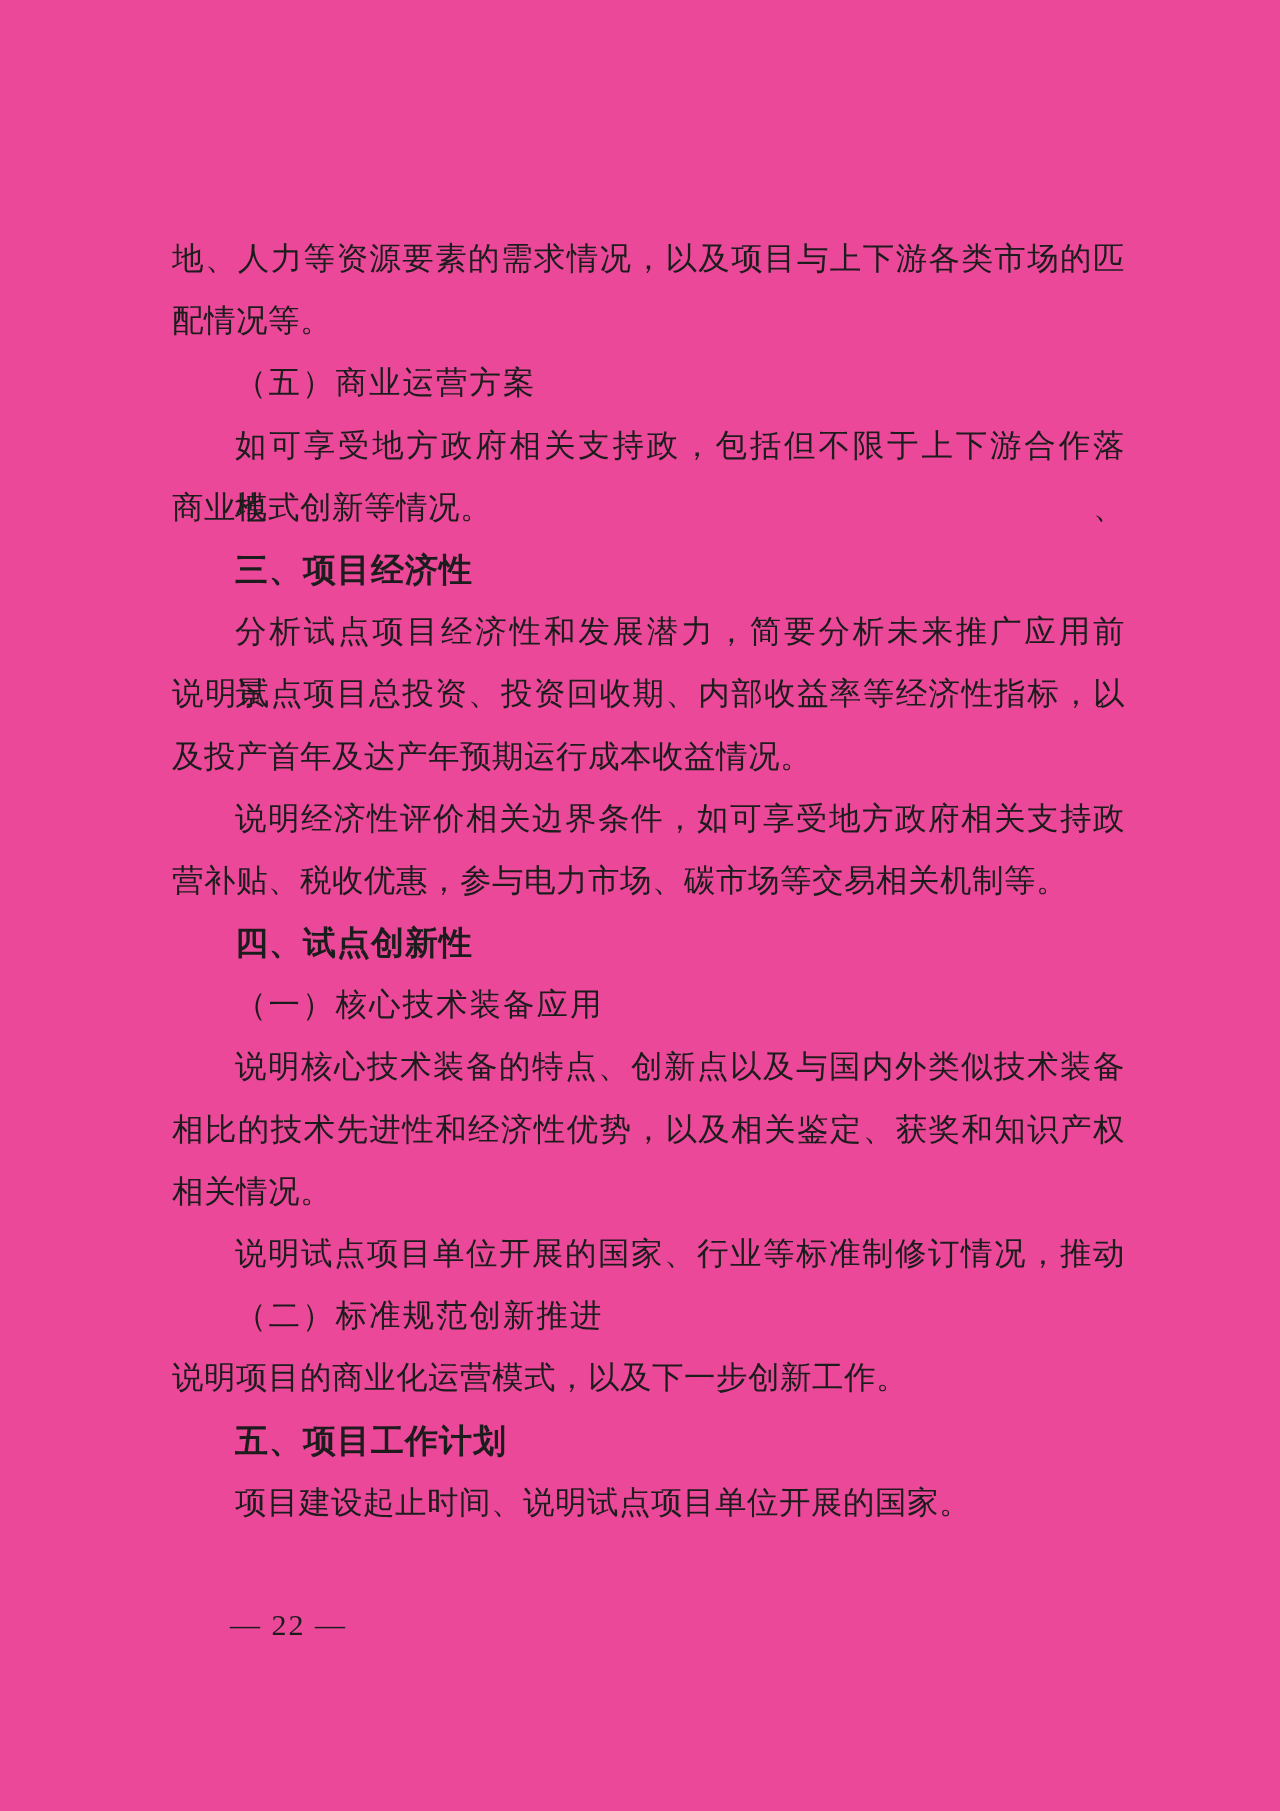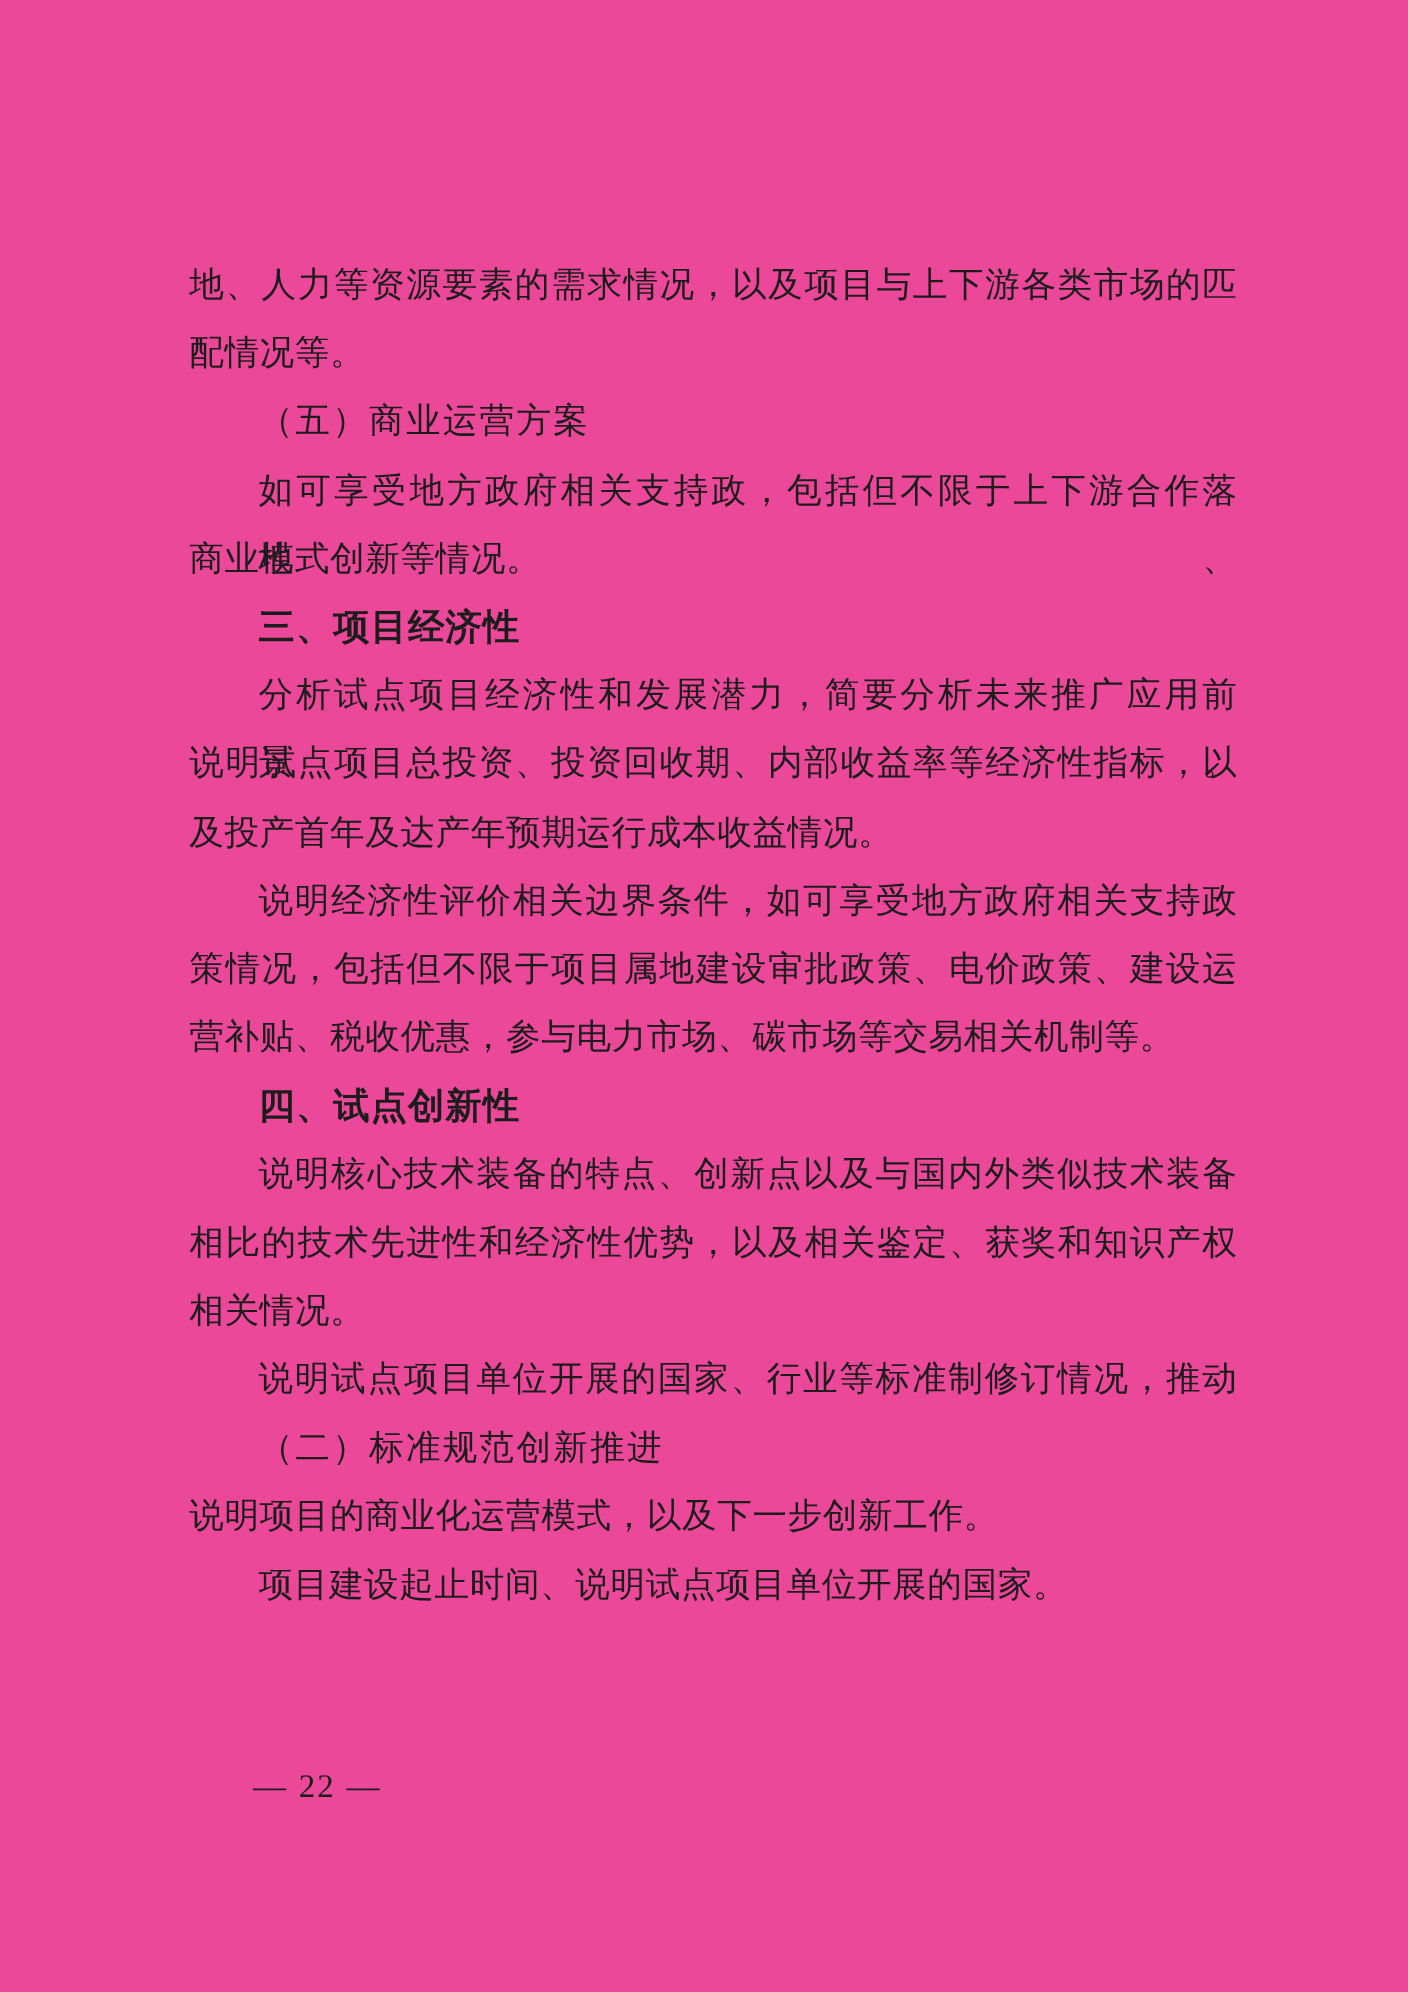--- a/index.html
+++ b/index.html
@@ -62,27 +62,28 @@
     <div class="line fill">地、人力等资源要素的需求情况，以及项目与上下游各类市场的匹</div>
     <div class="line">配情况等。</div>
     <div class="line subheading indent">（五）商业运营方案</div>
     <div class="line indent fill">如可享受地方政府相关支持政，包括但不限于上下游合作落地、</div>
     <div class="line">商业模式创新等情况。</div>
     <div class="line heading indent">三、项目经济性</div>
     <div class="line indent fill">分析试点项目经济性和发展潜力，简要分析未来推广应用前景。</div>
     <div class="line fill">说明试点项目总投资、投资回收期、内部收益率等经济性指标，以</div>
     <div class="line">及投产首年及达产年预期运行成本收益情况。</div>
     <div class="line indent fill">说明经济性评价相关边界条件，如可享受地方政府相关支持政</div>
-    <div class="line fill">策情况，包括但不限于项目属地建设审批政策、电价政策、建设运</div>
     <div class="line">营补贴、税收优惠，参与电力市场、碳市场等交易相关机制等。</div>
     <div class="line heading indent">四、试点创新性</div>
+    <div class="line subheading indent">（一）核心技术装备应用</div>
     <div class="line indent fill">说明核心技术装备的特点、创新点以及与国内外类似技术装备</div>
     <div class="line fill">相比的技术先进性和经济性优势，以及相关鉴定、获奖和知识产权</div>
     <div class="line">相关情况。</div>
     <div class="line indent fill">说明试点项目单位开展的国家、行业等标准制修订情况，推动</div>
     <div class="line subheading indent">（二）标准规范创新推进</div>
     <div class="line">说明项目的商业化运营模式，以及下一步创新工作。</div>
+    <div class="line heading indent">五、项目工作计划</div>
     <div class="line indent">项目建设起止时间、说明试点项目单位开展的国家。</div>
   </div>
 
   <div class="footer">—  22  —</div>
 
 </div>
 
 </body></html>

